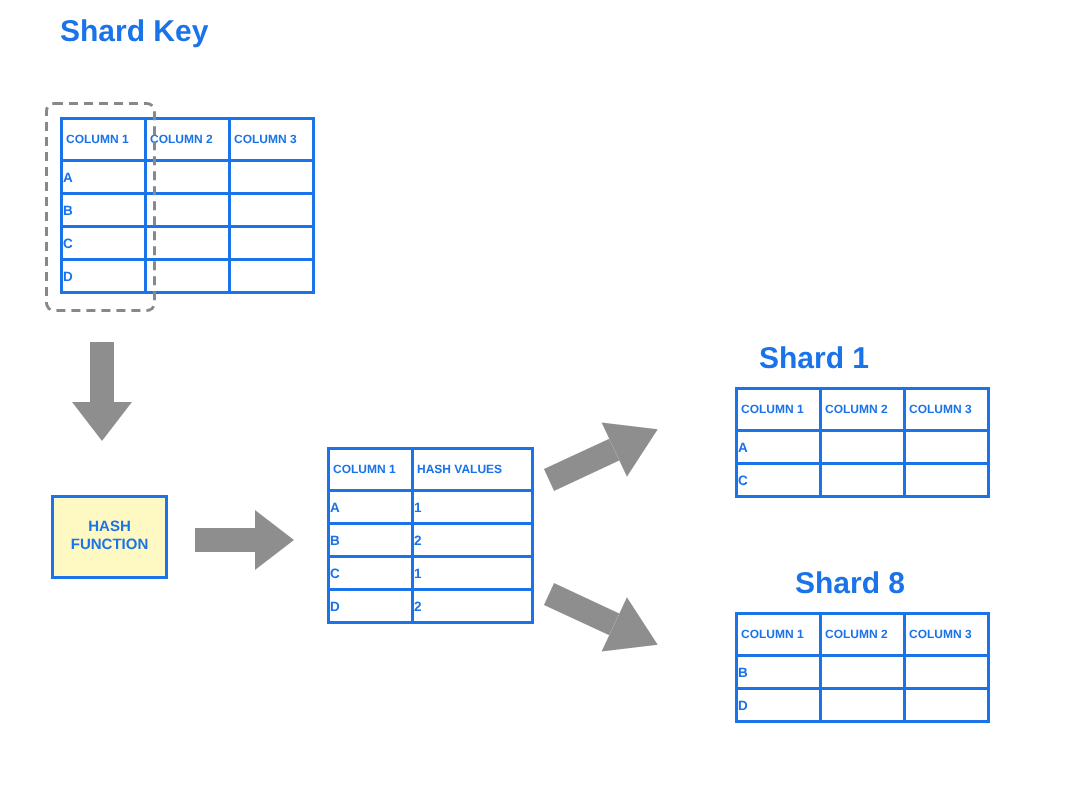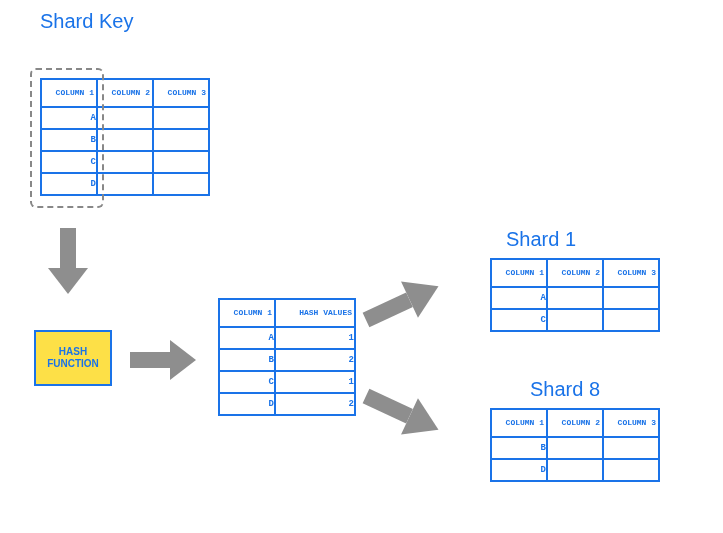--- a/index.html
+++ b/index.html
@@ -8,45 +8,44 @@
     width: 723px;
     height: 533px;
     background: #fff;
     font-family: Arial, Helvetica, sans-serif;
     position: relative;
     overflow: hidden;
   }
   .title {
     position: absolute;
     color: #1a73e8;
-    font-weight: 400;
+    font-weight: 700;
     font-size: 20px;
   }
   .box {
     position: absolute;
     border: 2px solid #1a73e8;
     color: #1a73e8;
     font-weight: 700;
     font-size: 10px;
     text-align: center;
     display: flex;
     align-items: center;
     justify-content: center;
-    background: #fde047;
+    background: #fef9c3;
     line-height: 1.2;
   }
   table.dg {
     position: absolute;
     border-collapse: collapse;
     background: #fff;
     color: #1a73e8;
     font-size: 9px;
     font-weight: 700;
-    text-align: right;
-    font-family: Liberation Mono, monospace;
+    text-align: left;
   }
   table.dg th, table.dg td {
     border: 2px solid #1a73e8;
     padding: 0;
     height: 22px;
   }
   table.dg th {
     font-size: 8px;
     line-height: 1.1;
     height: 28px;

